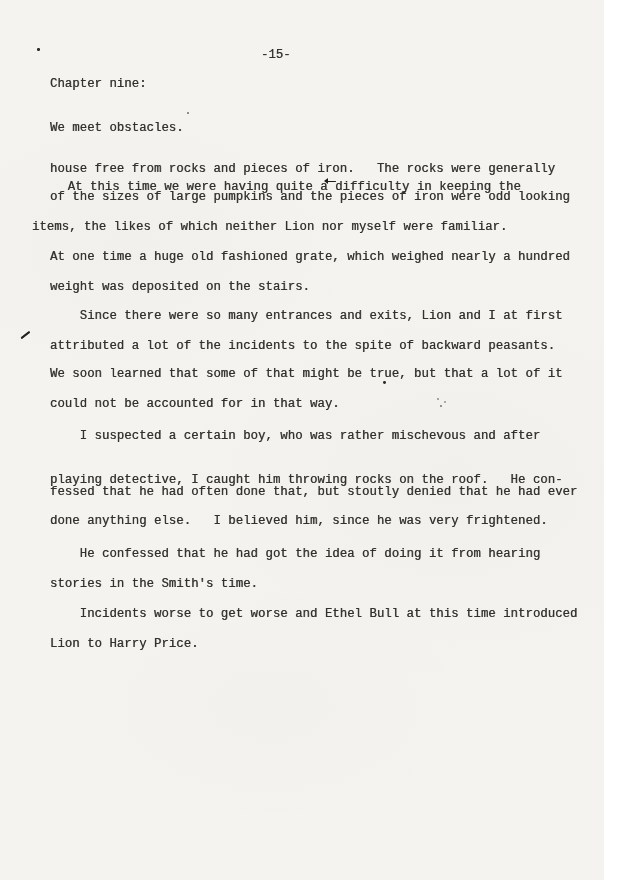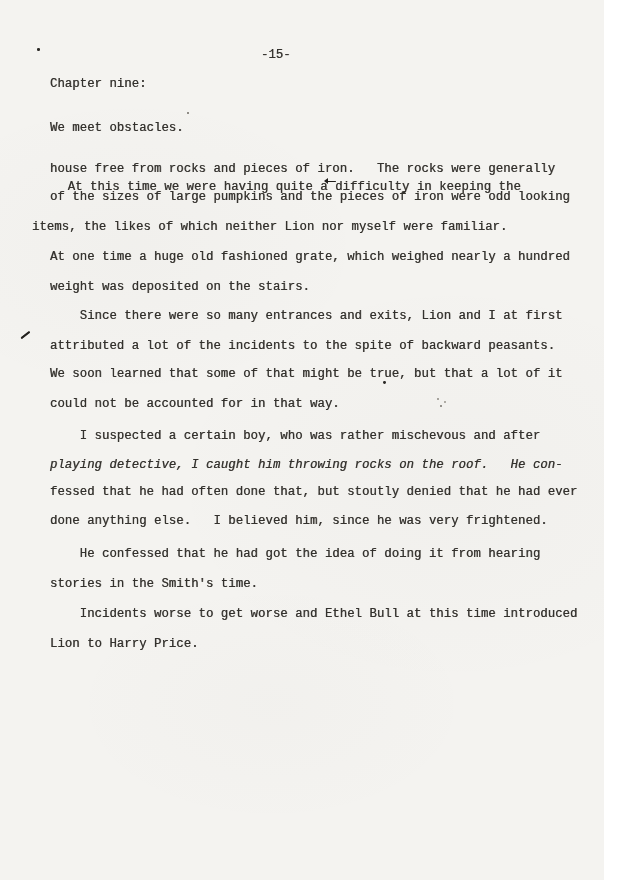--- a/index.html
+++ b/index.html
@@ -82,21 +82,21 @@
       <div class="tw-line" style="left: 50px; top: 162px;">house free from rocks and pieces of iron.   The rocks were generally</div>
       <div class="tw-line" style="left: 50px; top: 190px; text-align: center;">of the sizes of large pumpkins and the pieces of iron were odd looking</div>
       <div class="tw-line" style="left: 32px; top: 220px;">items, the likes of which neither Lion nor myself were familiar.</div>
       <div class="tw-line" style="left: 50px; top: 250px; text-align: right;">At one time a huge old fashioned grate, which weighed nearly a hundred</div>
       <div class="tw-line" style="left: 50px; top: 280px;">weight was deposited on the stairs.</div>
       <div class="tw-line" style="left: 50px; top: 309px;">    Since there were so many entrances and exits, Lion and I at first</div>
       <div class="tw-line" style="left: 50px; top: 339px;">attributed a lot of the incidents to the spite of backward peasants.</div>
       <div class="tw-line" style="left: 50px; top: 367px;">We soon learned that some of that might be true, but that a lot of it</div>
       <div class="tw-line" style="left: 50px; top: 397px;">could not be accounted for in that way.</div>
       <div class="tw-line" style="left: 50px; top: 429px;">    I suspected a certain boy, who was rather mischevous and after</div>
-      <div class="tw-line" style="left: 50px; top: 458px; font-style: italic;">playing detective, I caught him throwing rocks on the roof.   He con-</div>
+      <div class="tw-line" style="left: 50px; top: 473px;">playing detective, I caught him throwing rocks on the roof.   He con-</div>
       <div class="tw-line" style="left: 50px; top: 485px;">fessed that he had often done that, but stoutly denied that he had ever</div>
       <div class="tw-line" style="left: 50px; top: 514px;">done anything else.   I believed him, since he was very frightened.</div>
       <div class="tw-line" style="left: 50px; top: 547px;">    He confessed that he had got the idea of doing it from hearing</div>
       <div class="tw-line" style="left: 50px; top: 577px;">stories in the Smith's time.</div>
       <div class="tw-line" style="left: 50px; top: 607px;">    Incidents worse to get worse and Ethel Bull at this time introduced</div>
       <div class="tw-line" style="left: 50px; top: 637px;">Lion to Harry Price.</div>
     </div>
   <div>
       <div class="mark mark-stroke" style="left: 20px; top: 334px;"></div>
       <div class="mark mark-arrow" style="left: 324px; top: 178px;">

